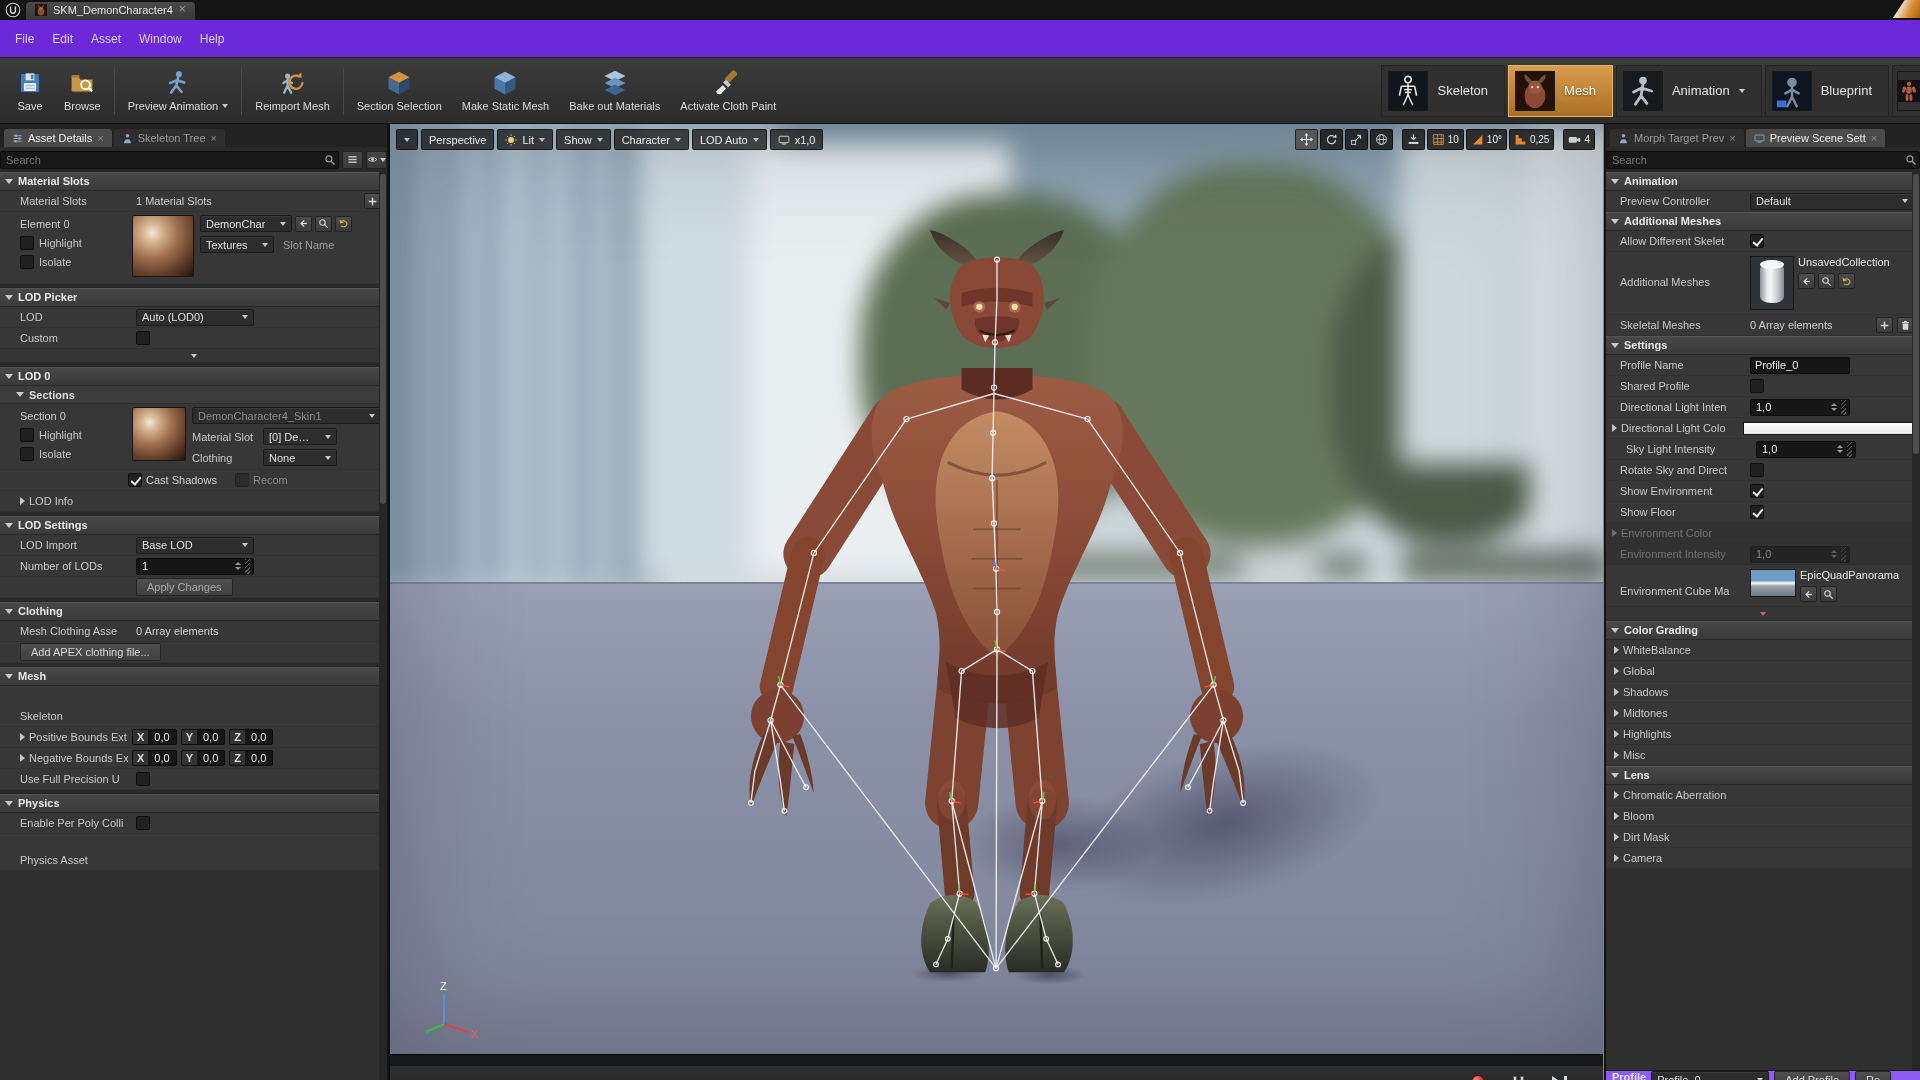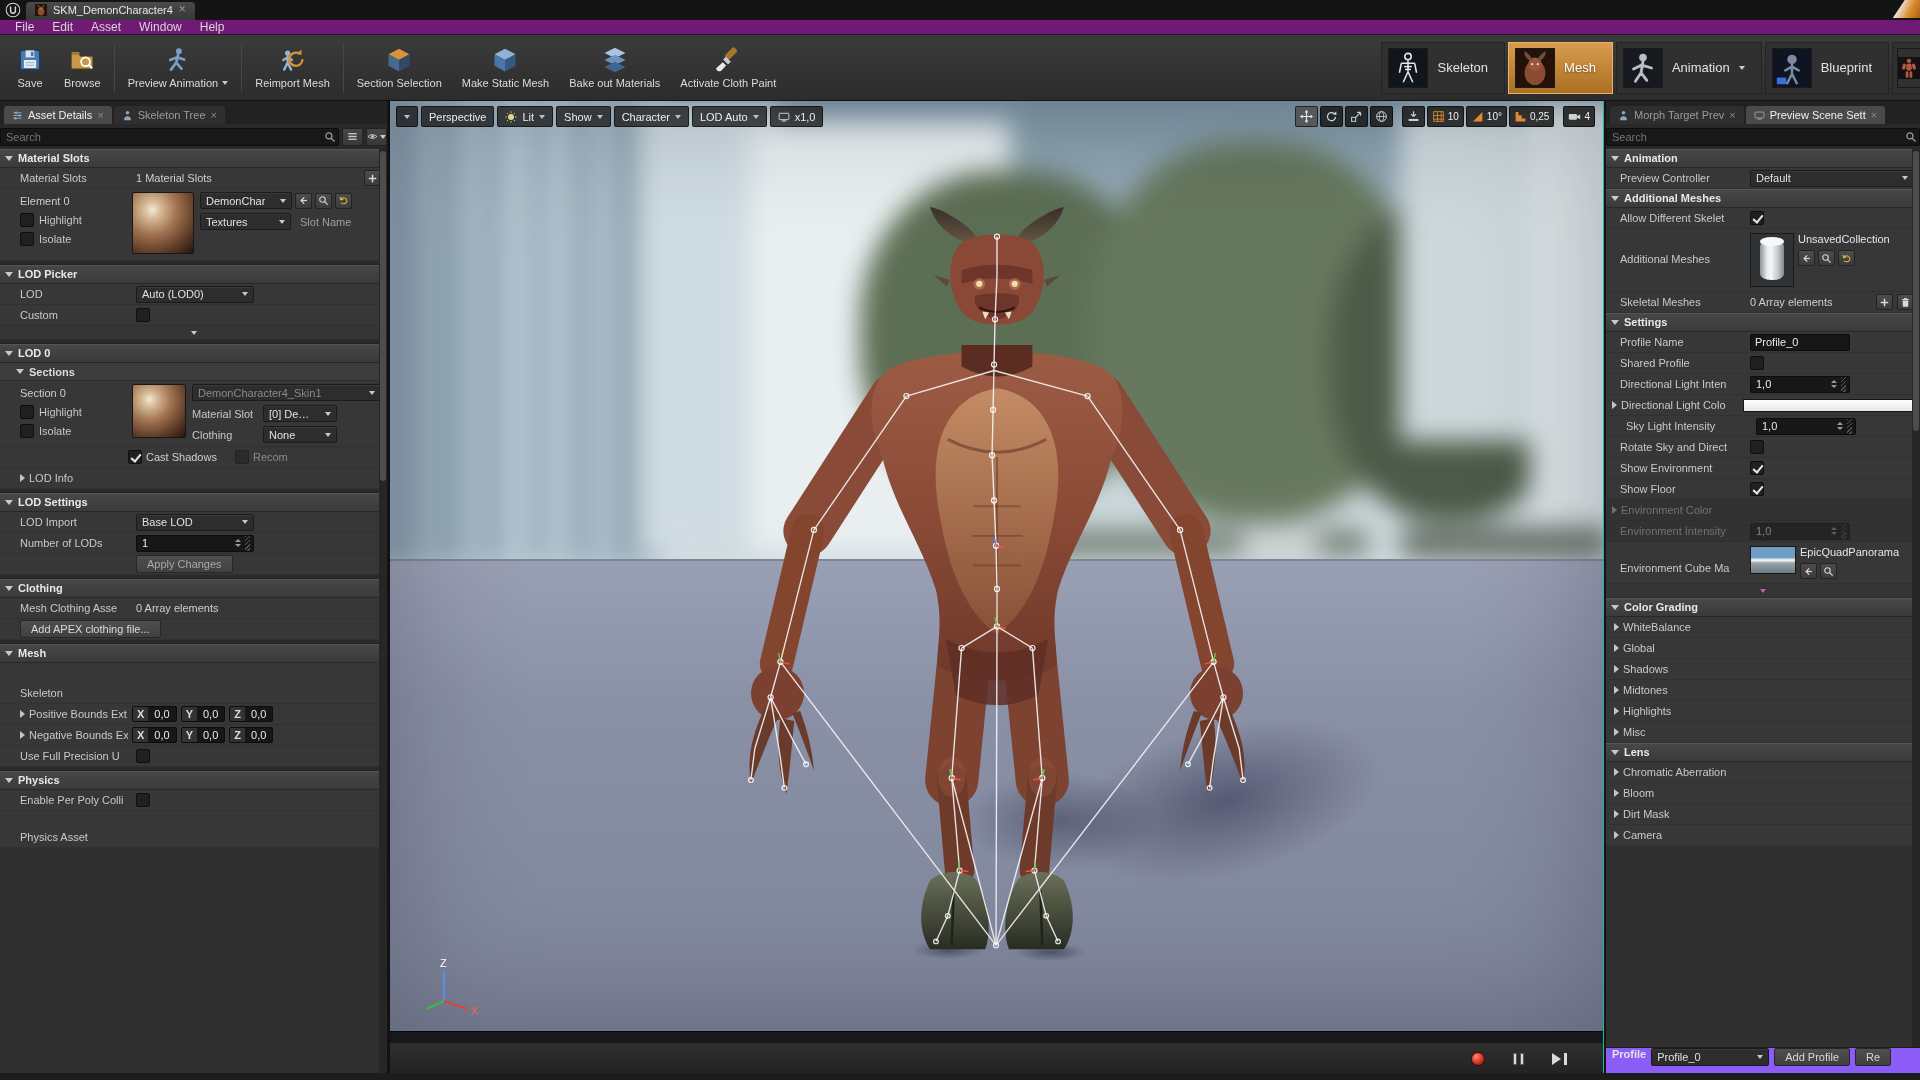--- a/index.html
+++ b/index.html
@@ -7,21 +7,21 @@
 font-family:"Liberation Sans",sans-serif;font-size:11px;color:#cfcfcf}
 svg{display:block}
 
 .titlebar{height:20px;background:#141414;display:flex;align-items:flex-end;position:relative}
 .ue-logo{width:26px;height:20px;display:flex;align-items:center;justify-content:center}
 .wtab{display:flex;align-items:flex-start;gap:6px;background:linear-gradient(#4a4a4a,#383838);
 border-radius:4px 4px 0 0;padding:2px 9px;height:18px;color:#e6e6e6;font-size:11px}
 .wtab .close{color:#9a9a9a;font-size:12px;line-height:10px}
 .corner-glyph{position:absolute;right:0;top:0;width:34px;height:18px;
 background:linear-gradient(115deg,#f0eee8 35%,#d88b2c 70%,#a95f14);clip-path:polygon(20% 100%,55% 0,100% 0,100% 100%)}
-.menubar{height:15px;background:#701a75;border-bottom:1px solid #1e1e1e;display:flex;align-items:center;padding-left:6px}
+.menubar{height:38px;background:#6d28d9;border-bottom:1px solid #1e1e1e;display:flex;align-items:center;padding-left:6px}
 .menuitem{padding:3px 9px;color:#d6d6d6;font-size:12px}
 
 .toolbar{height:66px;background:linear-gradient(#3b3b3b,#2c2c2c);border-bottom:1px solid #121212;
 display:flex;align-items:center;padding:0 6px}
 .tb-btn{display:flex;flex-direction:column;align-items:center;justify-content:center;gap:3px;
 padding:4px 10px;color:#dcdcdc;font-size:11px;white-space:nowrap}
 .tb-btn svg{width:28px;height:28px}
 .tb-label{display:flex;align-items:center;gap:4px}
 .tb-sep{width:1px;height:48px;background:#1d1d1d;border-right:1px solid #474747;margin:0 3px}
 .tb-spacer{flex:1}
@@ -583,21 +583,21 @@
                   <use href="#i-mag"></use>
                 </svg>
               </span>
             <span class="smbtn" style="color:#d8b640">
                 <svg>
                   <use href="#i-undo"></use>
                 </svg>
               </span>
           </div>
           <div class="ctrl-row">
-            <div class="dd" style="width:91px">
+            <div class="dd" style="width:74px">
               <span class="ddtxt">Textures</span>
                 <span class="caret sm"></span>
             </div>
             <span class="slotname">Slot Name</span>
           </div>
         </div>
       </div>
       <div class="catgap"></div>
 
       <div class="cat">

